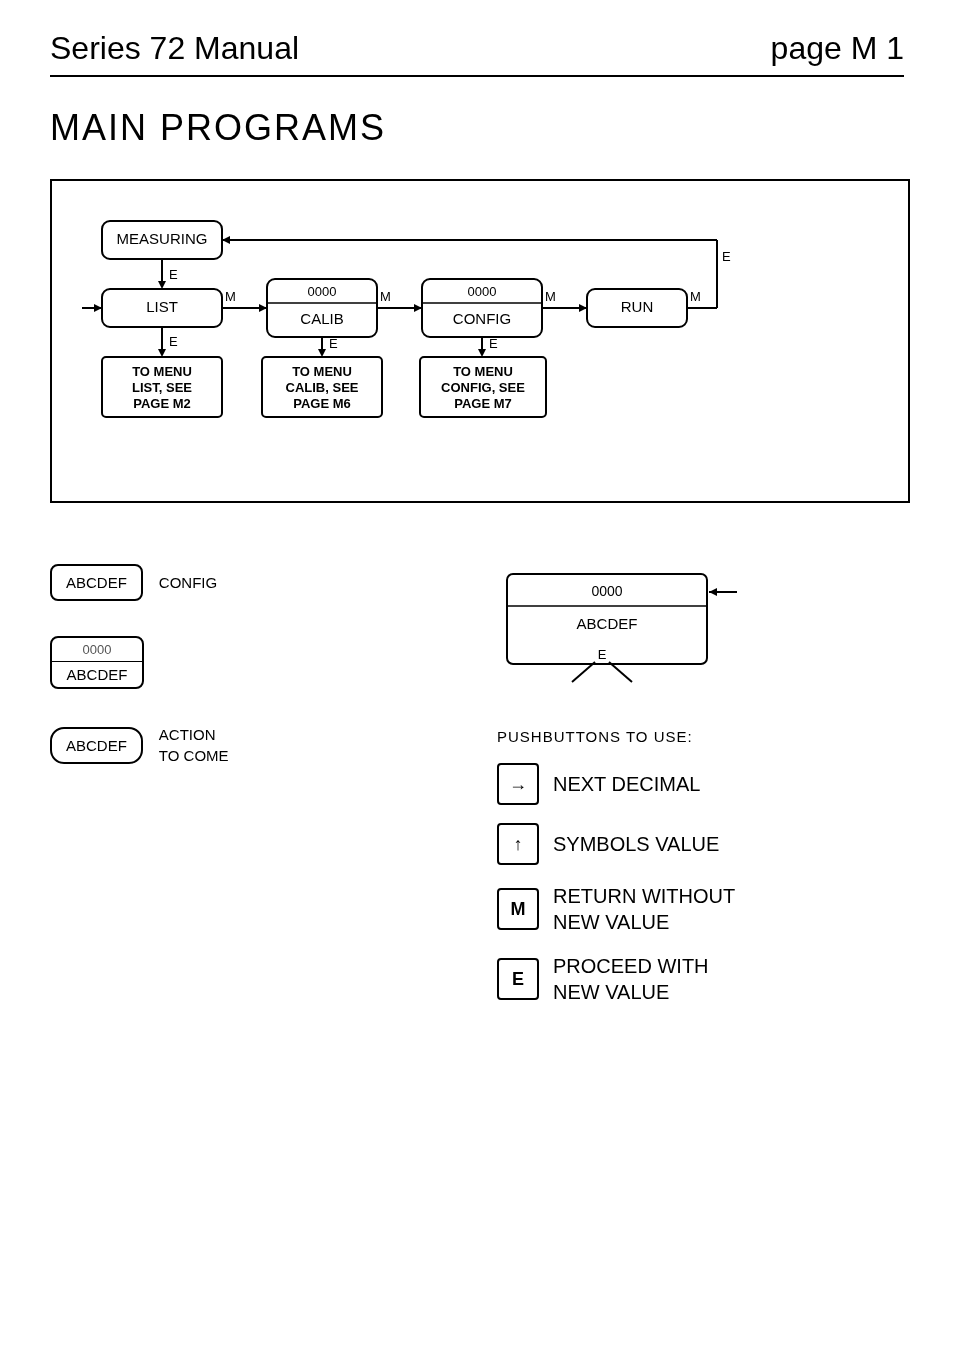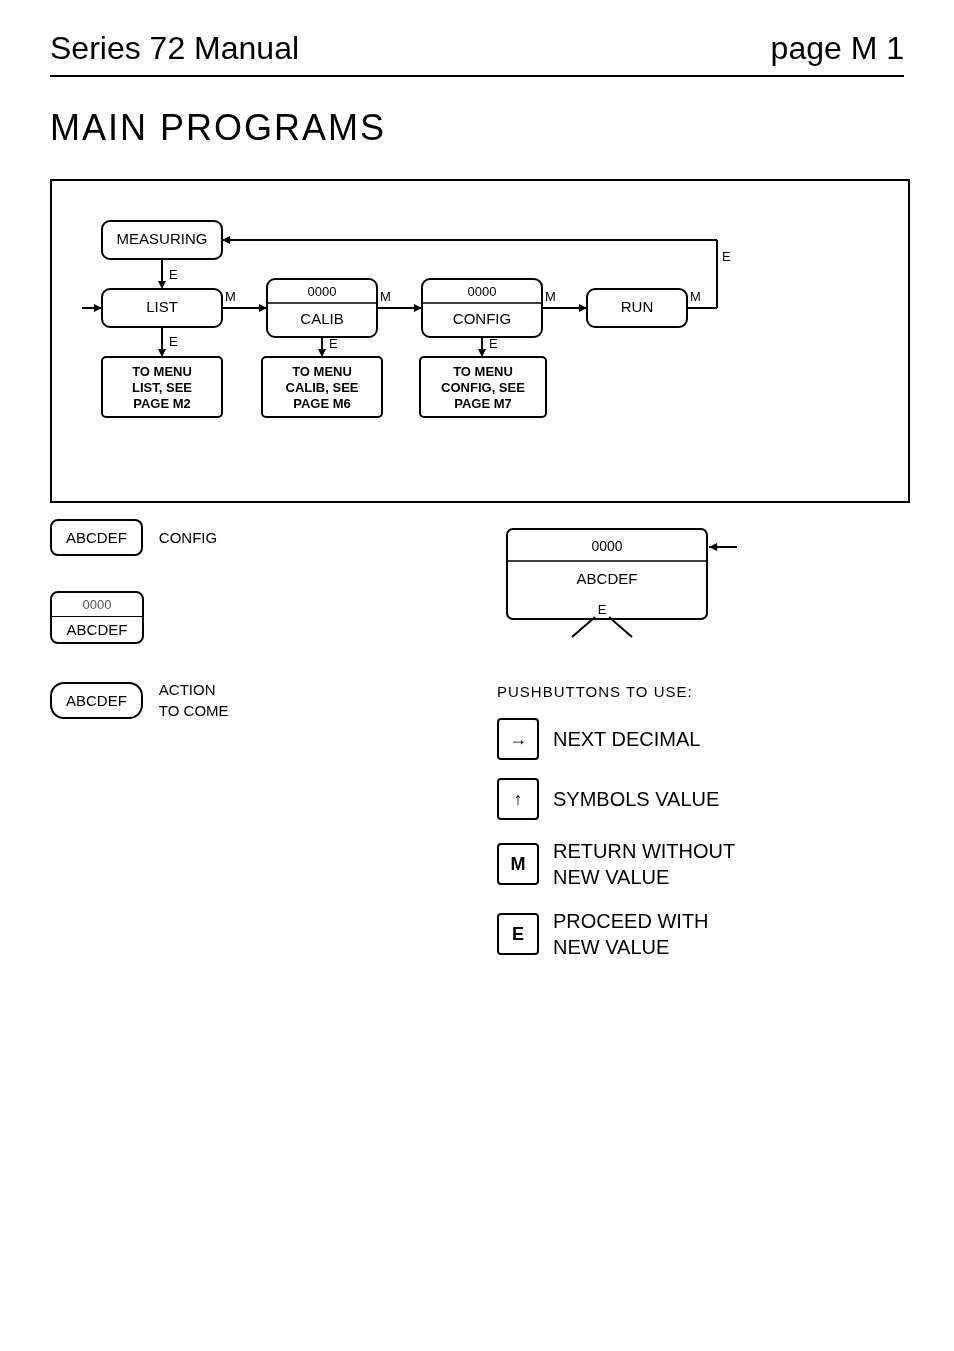--- a/index.html
+++ b/index.html
@@ -36,21 +36,21 @@
       font-size: 36px;
       font-weight: normal;
       letter-spacing: 2px;
       margin-bottom: 30px;
     }
 
     
     .flow-diagram {
       border: 2px solid #000;
       padding: 30px 20px 20px 20px;
-      margin-bottom: 16px;
+      margin-bottom: 61px;
       position: relative;
       width: 860px;
     }
 
     
     .symbols-section {
       margin-top: 10px;
     }
     .symbols-title {
       text-align: center;

